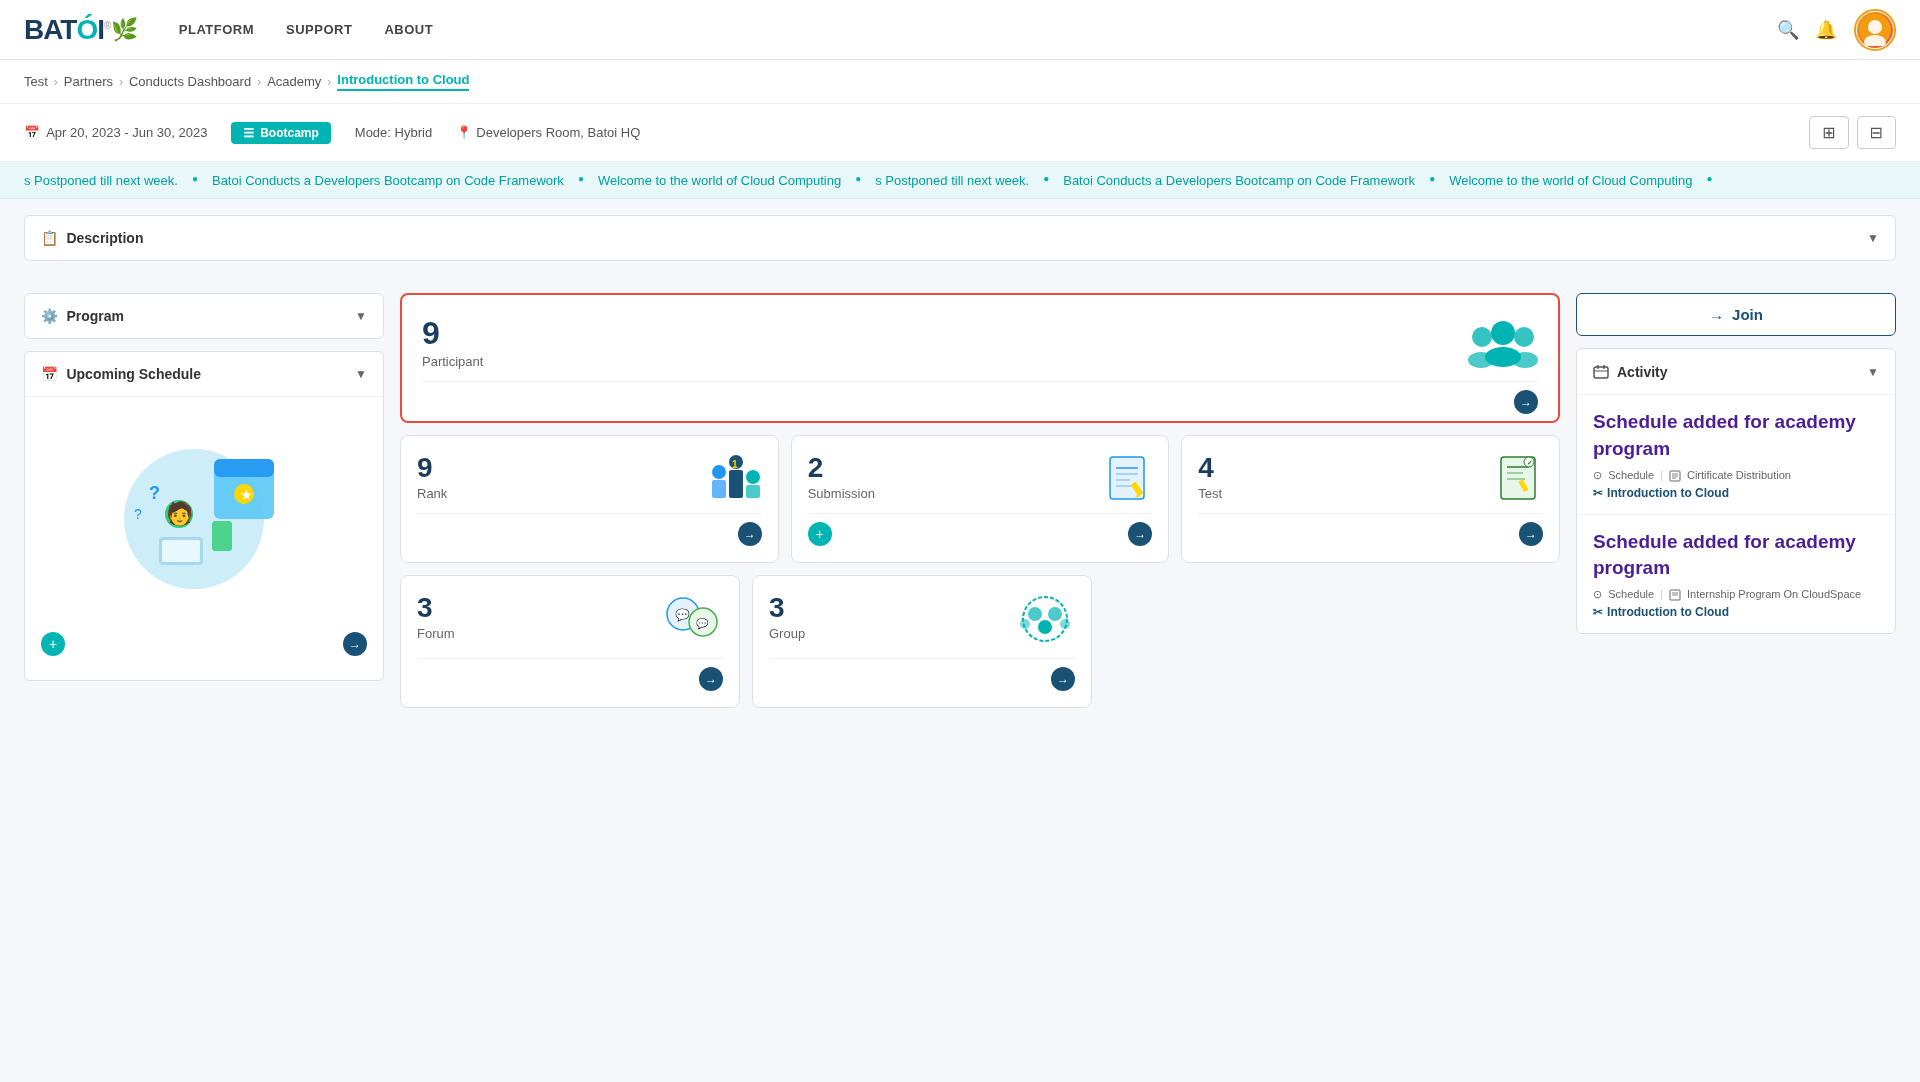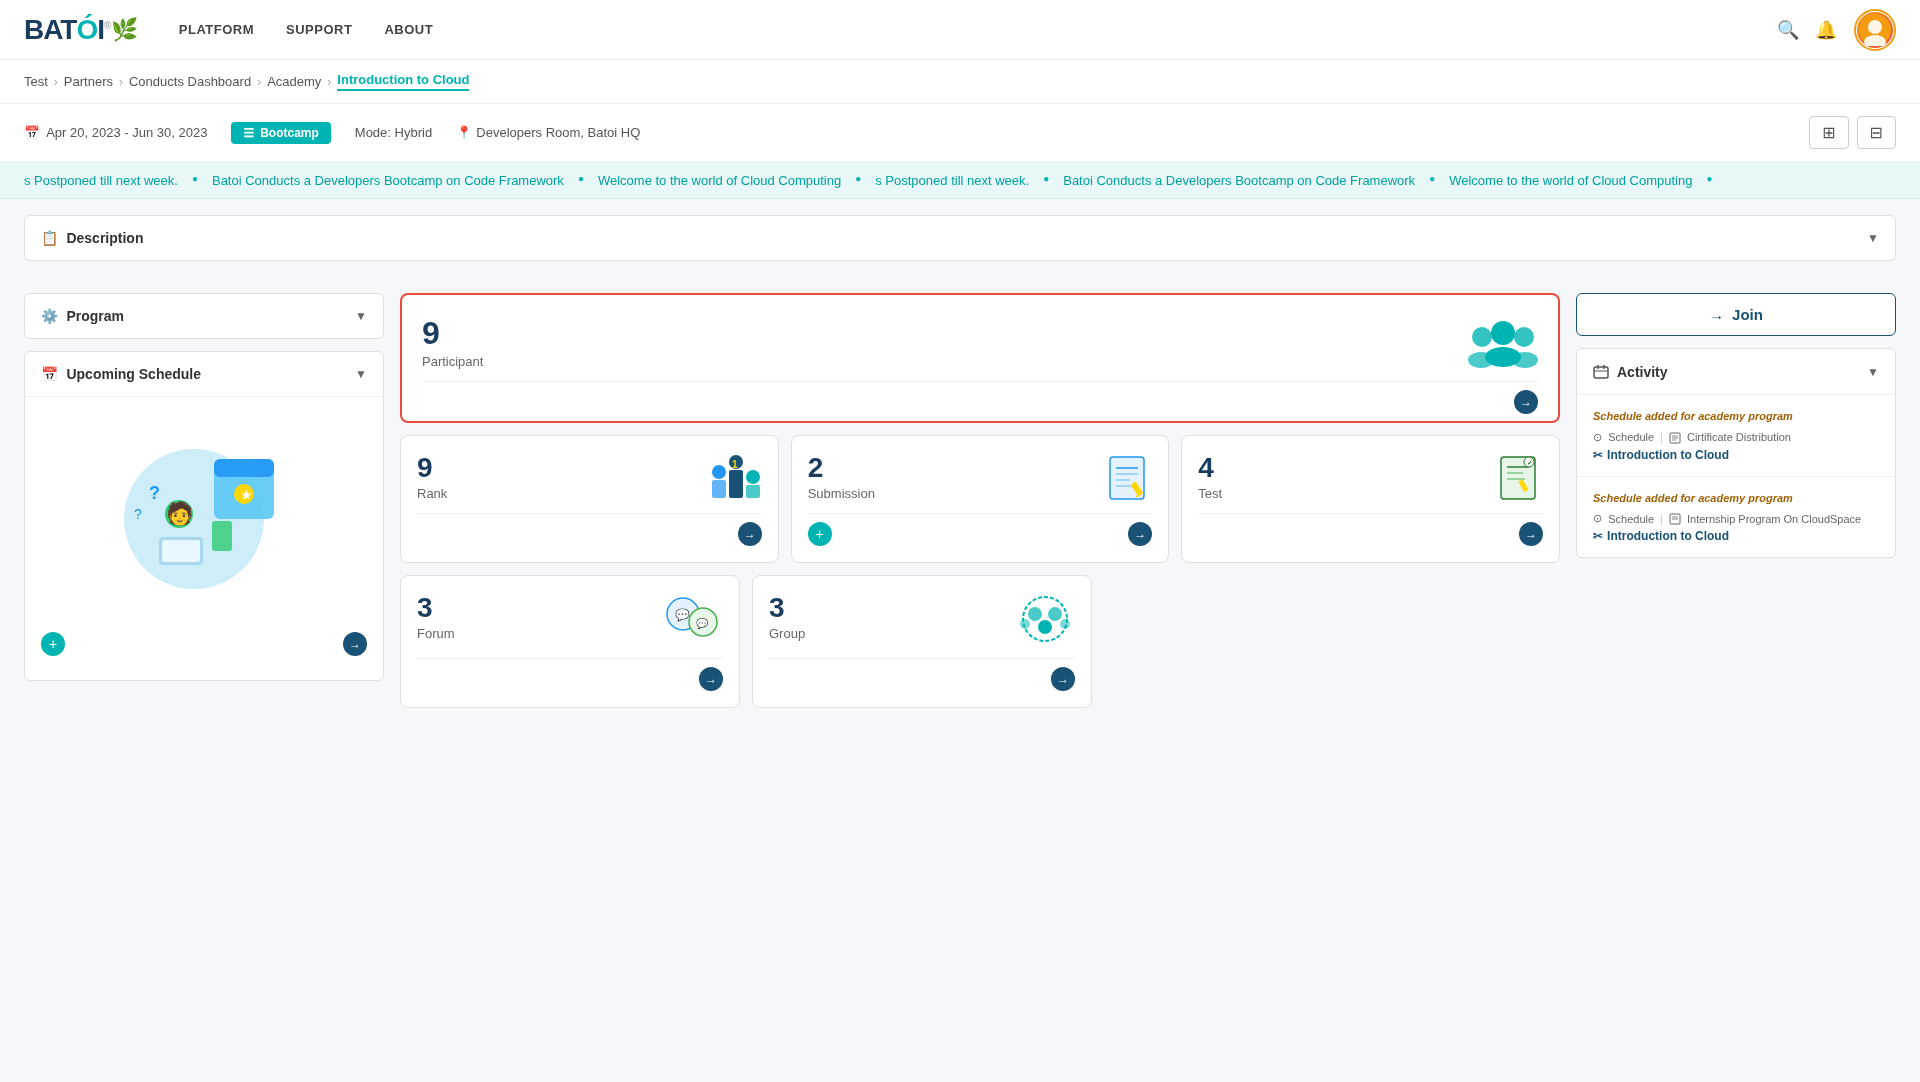--- a/index.html
+++ b/index.html
@@ -61,21 +61,21 @@
     .stat-number { font-size: 32px; font-weight: 700; color: #1a3c5e; }
     .stat-label { font-size: 13px; color: #666; margin-top: 2px; }
     .stat-row { display: flex; gap: 12px; }
     .stat-card-sm { flex: 1; }
 
     
     .join-btn { background: #fff; border: 1.5px solid #1a5276; color: #1a5276; padding: 12px; border-radius: 6px; width: 100%; font-size: 15px; font-weight: 600; cursor: pointer; display: flex; align-items: center; justify-content: center; gap: 8px; margin-bottom: 12px; }
     .activity-panel { background: #fff; border: 1px solid #e0e0e0; border-radius: 6px; margin-bottom: 12px; }
     .activity-header { padding: 14px 16px; display: flex; align-items: center; justify-content: space-between; cursor: pointer; font-weight: 600; color: #333; }
     .activity-item { padding: 14px 16px; border-top: 1px solid #f0f0f0; }
-    .activity-title { color: #a16207; font-size: 11px; font-weight: 600; margin-bottom: 6px; line-height: 1.4; font-style: italic; }
+    .activity-title { color: #4c1d95; font-size: 19px; font-weight: 600; margin-bottom: 6px; line-height: 1.4; }
     .activity-meta { display: flex; align-items: center; gap: 6px; font-size: 11px; color: #666; flex-wrap: wrap; margin-bottom: 4px; }
     .activity-link { color: #1a5276; font-size: 12px; font-weight: 600; display: flex; align-items: center; gap: 4px; margin-top: 4px; }
     .activity-sep { color: #ccc; }
 
     
     .bottom-actions { display: flex; justify-content: space-between; padding: 8px 0; margin-top: 4px; }
     .plus-circle { background: #00b4b4; color: #fff; border-radius: 50%; width: 24px; height: 24px; display: flex; align-items: center; justify-content: center; font-size: 14px; cursor: pointer; border: none; }
     .arrow-circle { background: #1a5276; color: #fff; border-radius: 50%; width: 24px; height: 24px; display: flex; align-items: center; justify-content: center; font-size: 12px; cursor: pointer; border: none; }
 
     

